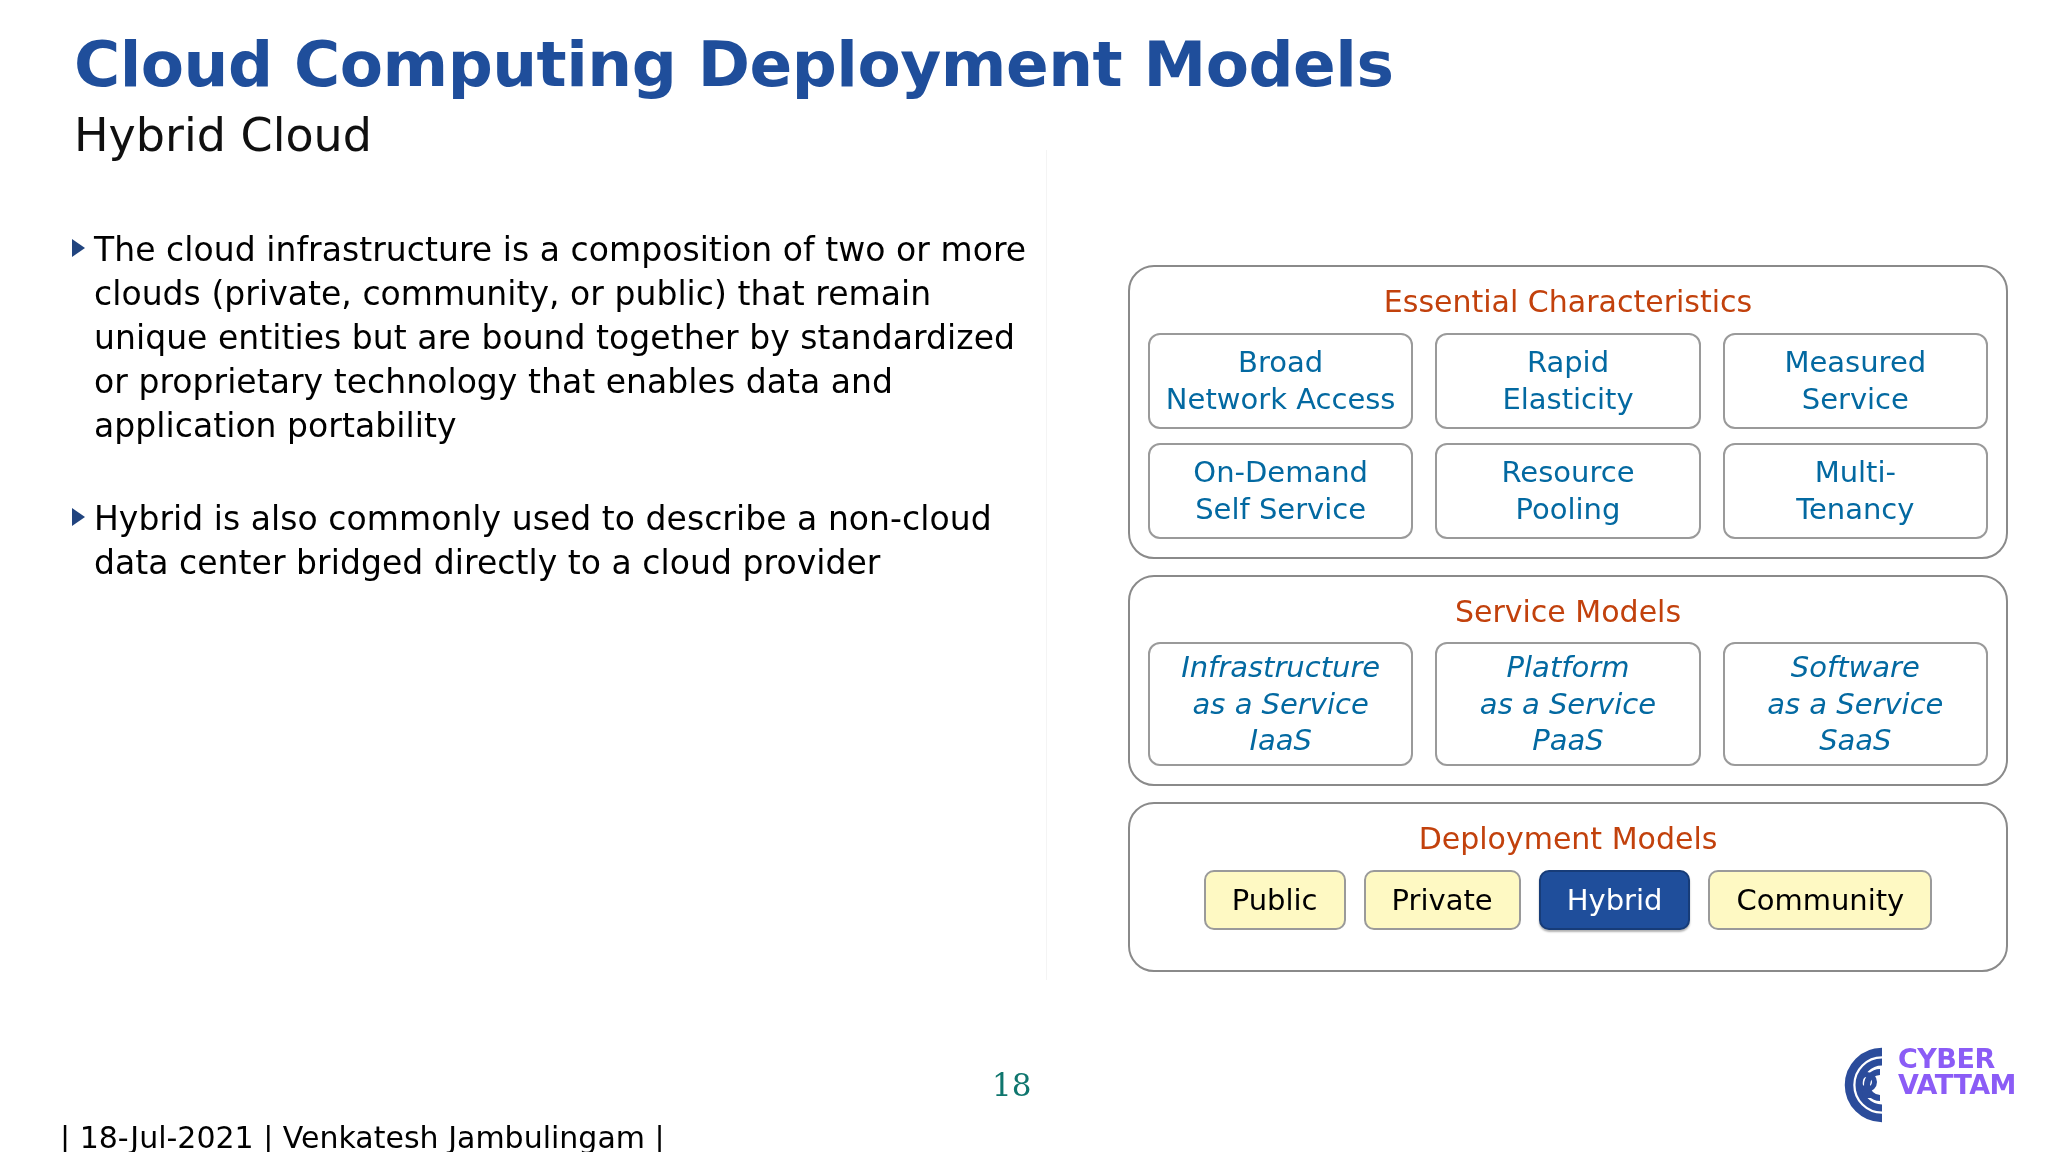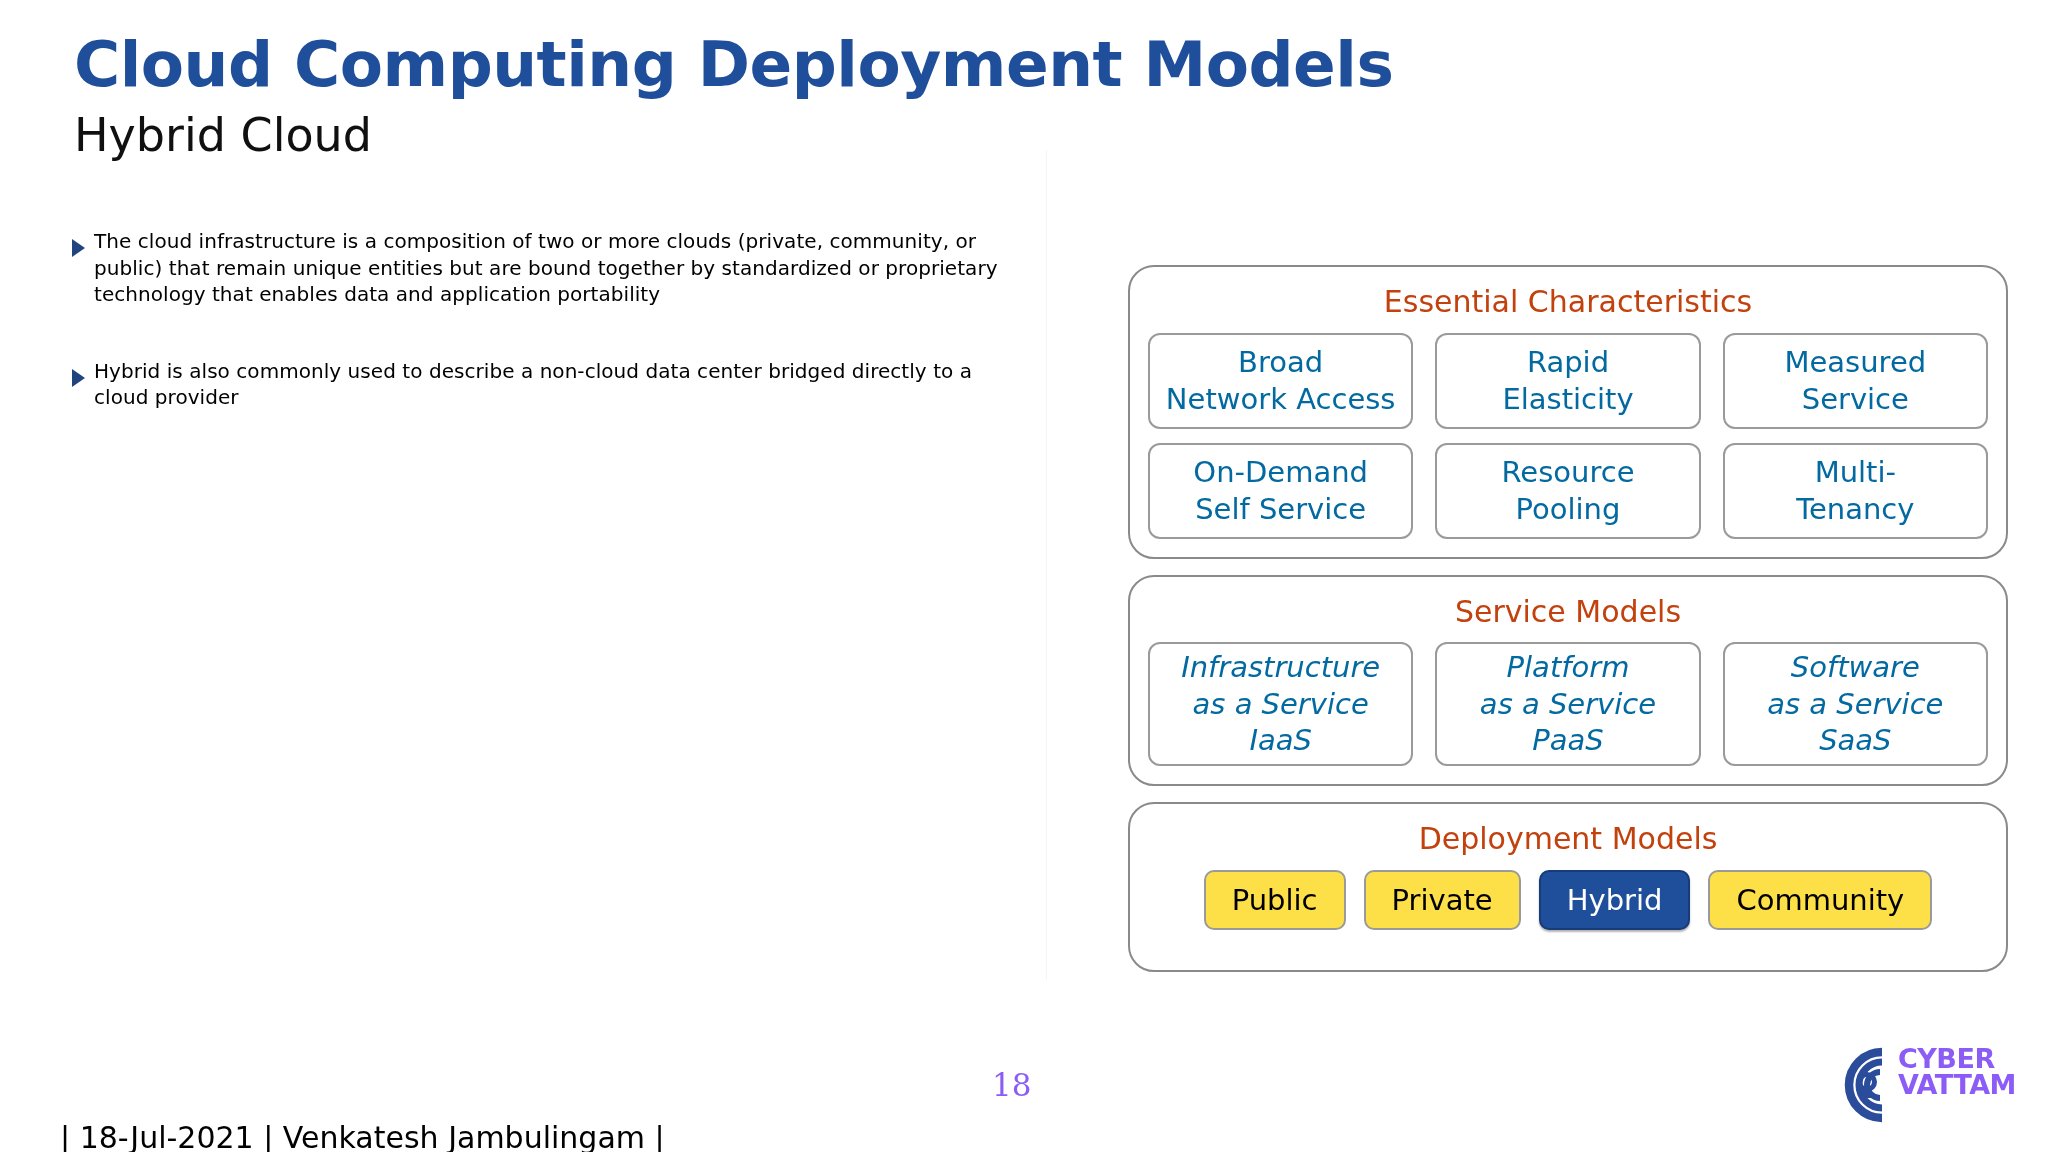--- a/index.html
+++ b/index.html
@@ -51,21 +51,21 @@
     position: absolute;
     left: 70px;
     top: 228px;
     width: 960px;
   }
   .bullet {
     position: relative;
     display: block;
     padding-left: 24px;
     margin-bottom: 50px;
-    font-size: 20px;
+    font-size: 33px;
     line-height: 1.33;
     color: #000000;
     letter-spacing: 0.05px;
   }
   .bullet:last-child { margin-bottom: 0; }
   .bullet .tri {
     position: absolute;
     left: 2px;
     top: 11px;
     width: 0;
@@ -139,21 +139,21 @@
   .chip-row {
     display: flex;
     justify-content: center;
     gap: 18px;
     margin-top: 4px;
     margin-bottom: 22px;
   }
   .chip {
     border: 2px solid #9a9a9a;
     border-radius: 10px;
-    background: #fde047;
+    background: #fef9c3;
     color: #000000;
     font-size: 29px;
     line-height: 1.2;
     padding: 11px 26px;
     text-align: center;
     white-space: nowrap;
   }
   .chip.active {
     background: #1F4E9B;
     border-color: #173c78;
@@ -170,21 +170,21 @@
     line-height: 1.2;
     color: #000000;
     white-space: nowrap;
   }
   .page-number {
     position: absolute;
     left: 992px;
     top: 1067px;
     font-family: "DejaVu Serif", serif;
     font-size: 31px;
-    color: #8b5cf6;
+    color: #0f766e;
   }
 
   
   .logo {
     position: absolute;
     left: 1820px;
     top: 1040px;
     width: 210px;
     height: 90px;
   }

